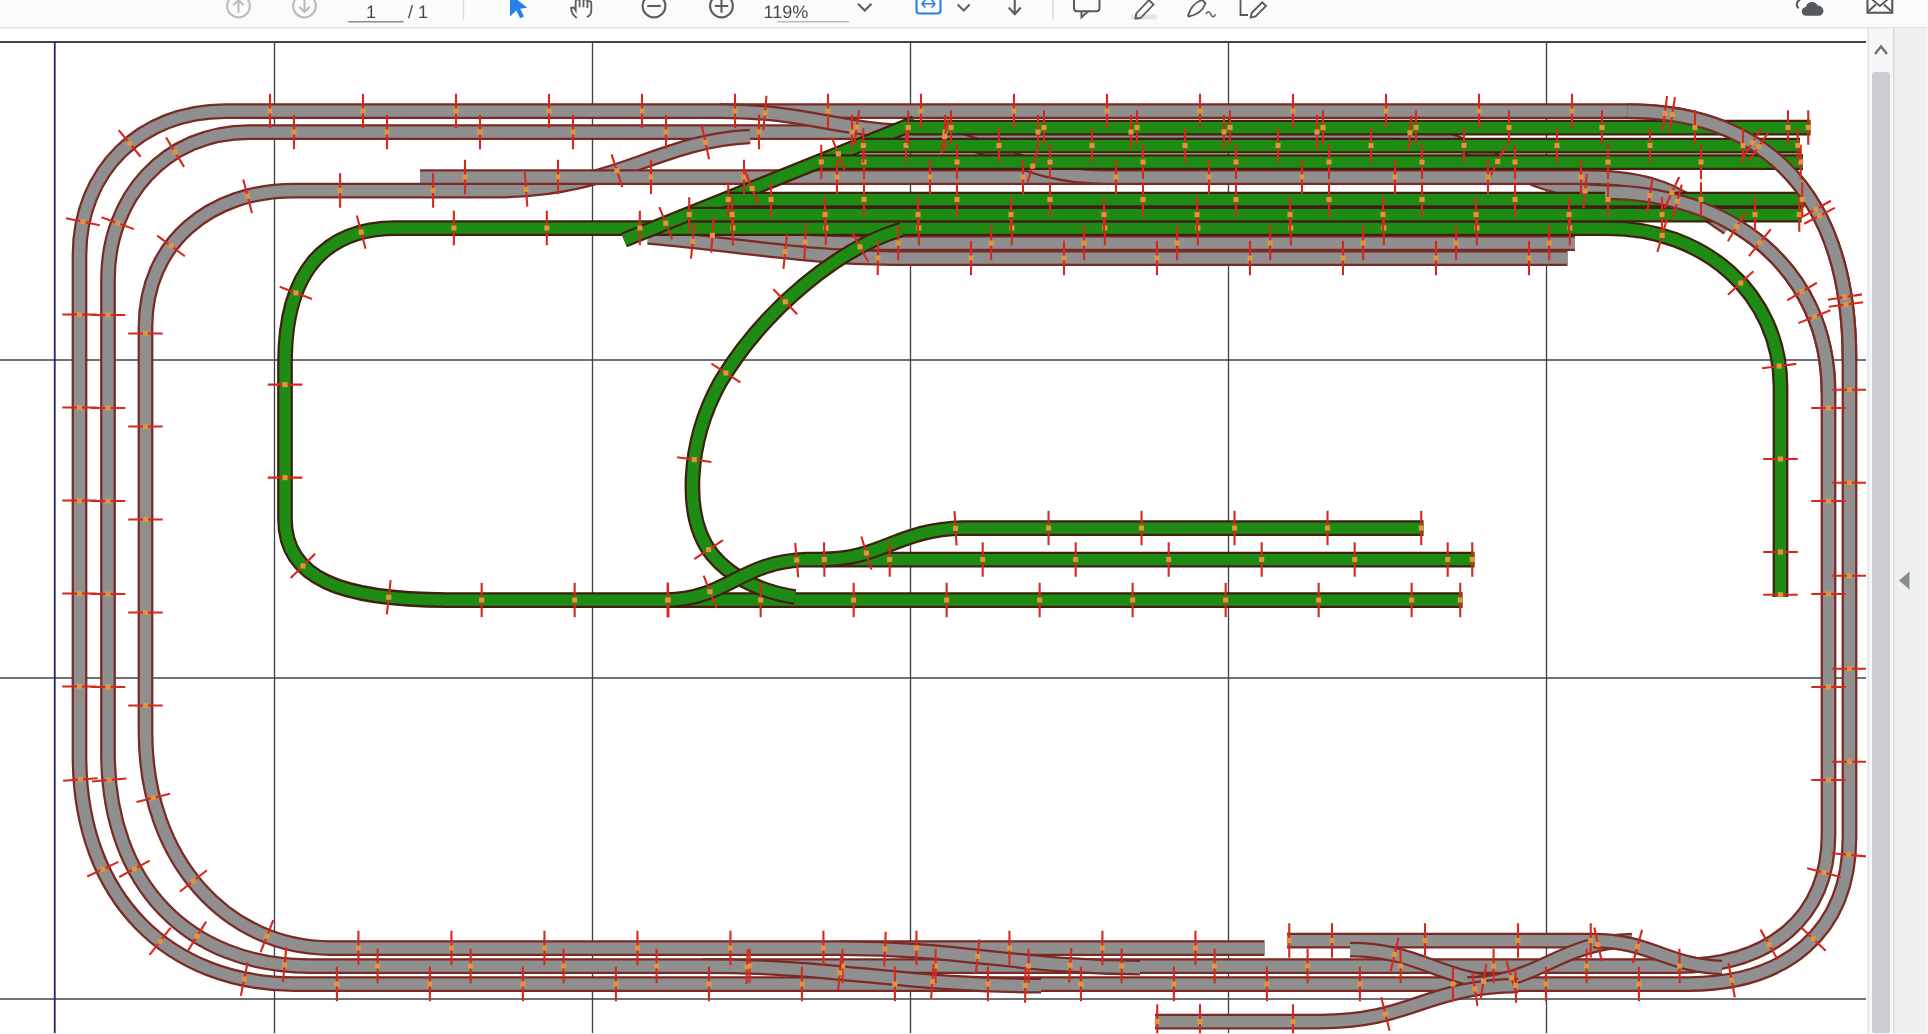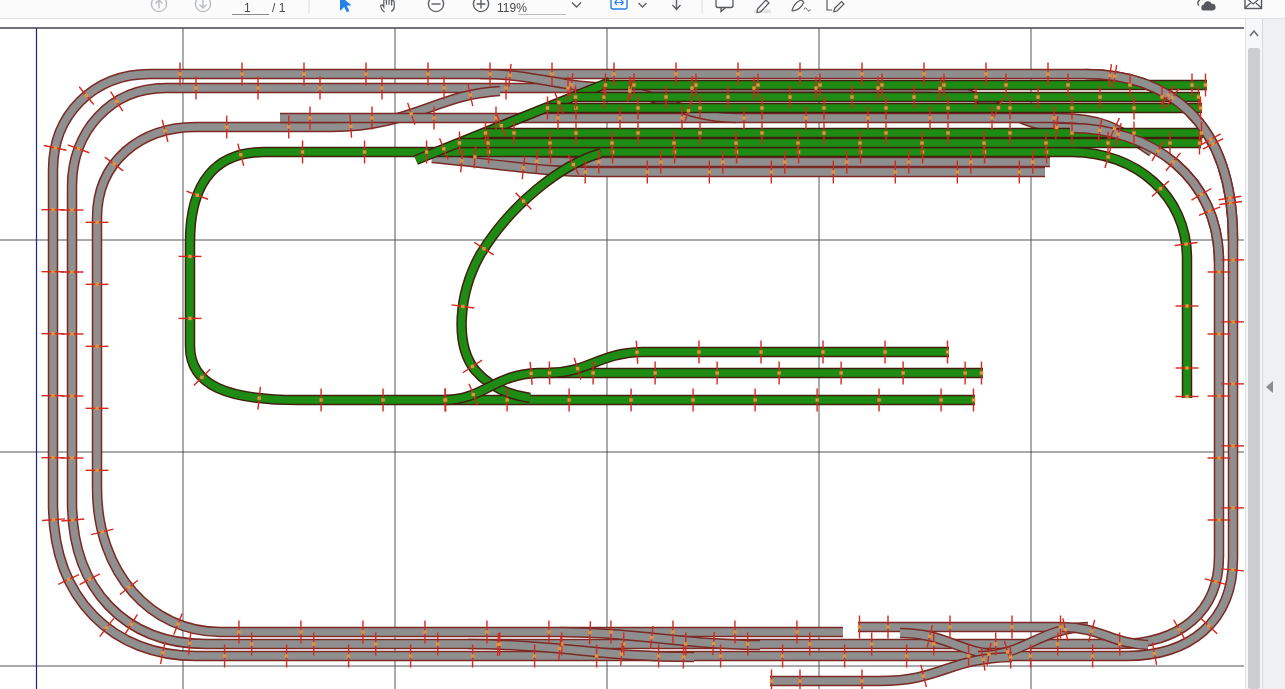--- a/index.html
+++ b/index.html
@@ -99,21 +99,21 @@
     </g>
 
     <g stroke="#55595d" fill="none" stroke-width="1.4">
       <rect x="1245" y="-3.5" width="16.5" height="12"></rect>
       <path d="M1245,-3 l8.2,7 8.3,-7 M1245,8 l5.6,-5 M1261.5,8 l-5.6,-5" stroke-width="1.2"></path>
     </g>
   </svg>
   <div class="tb-text" style="left:244px;">1</div>
   <div class="tb-underline" style="left:232px;top:14px;width:37px;"></div>
   <div class="tb-text" style="left:272px;">/ 1</div>
-  <div class="tb-text" style="left:497px;">119%</div>
+  <div class="tb-text" style="left:509px;">119%</div>
   <div class="tb-underline light" style="left:518px;top:14px;width:48px;"></div>
 </div>
 
 <div class="canvas">
   <svg id="track-svg" width="1244" height="671" viewBox="0 18 1244 671">
       <g>
         <line x1="0" y1="28" x2="1244" y2="28" stroke="#42424c" stroke-width="1.3"></line>
         <line x1="0" y1="240" x2="1244" y2="240" stroke="#42424c" stroke-width="0.9"></line>
         <line x1="0" y1="452" x2="1244" y2="452" stroke="#42424c" stroke-width="0.9"></line>
         <line x1="0" y1="666" x2="1244" y2="666" stroke="#42424c" stroke-width="0.9"></line>

